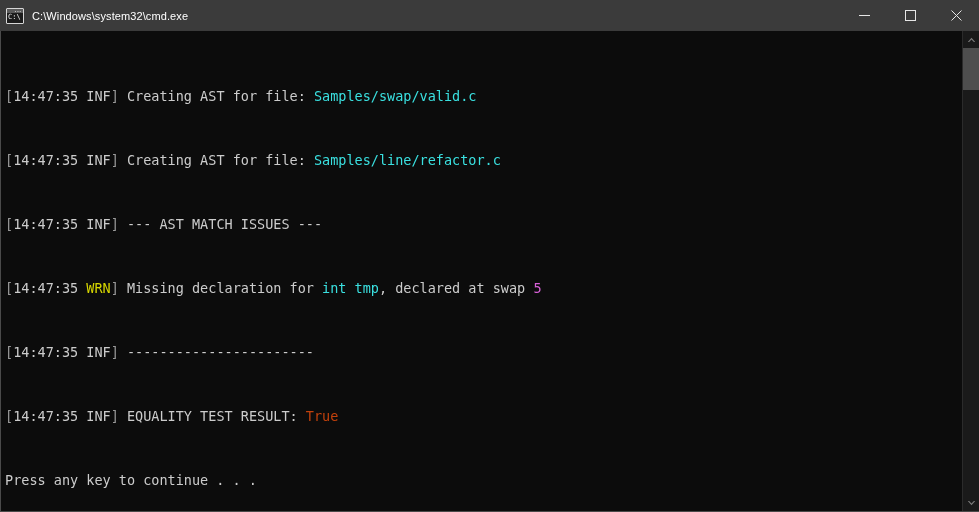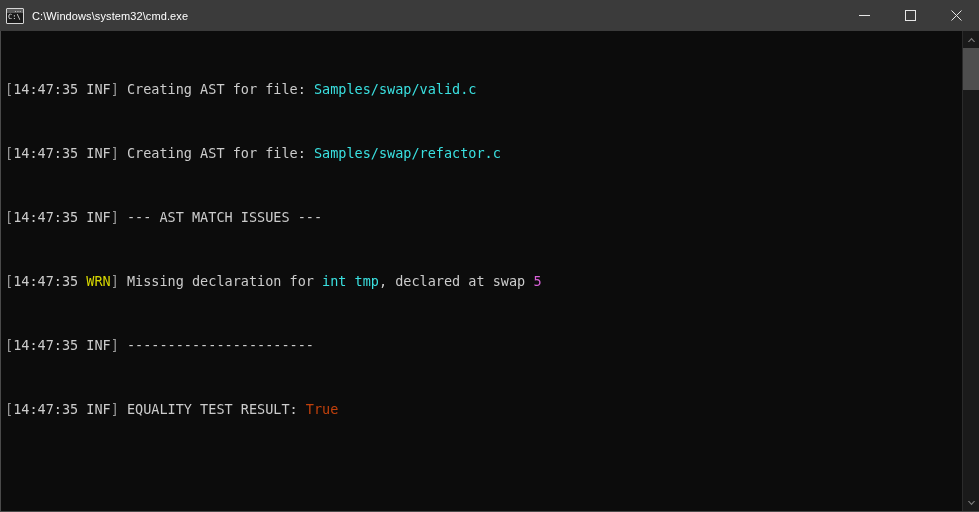--- a/index.html
+++ b/index.html
@@ -105,21 +105,21 @@
     background: #0c0c0c;
     border-left: 1px solid #4a4a4a;
     border-bottom: 1px solid #4a4a4a;
     box-sizing: border-box;
     display: flex;
     overflow: hidden;
   }
   .console {
     flex: 1 1 auto;
     background: #0c0c0c;
-    padding: 2px 0 0 4px;
+    padding: 9px 0 0 4px;
     font-family: "DejaVu Sans Mono", monospace;
     font-size: 13.5px;
     line-height: 16px;
     white-space: pre;
     color: #cccccc;
     overflow: hidden;
   }
   .line { height: 16px; }
 
   
@@ -196,30 +196,31 @@
       </div>
     </div>
   </div>
 
   <div class="console-wrap">
 
     <div class="console">
 
       <div class="line"><span class="c-gray">[</span><span class="c-white">14:47:35</span><span class="c-white"> </span><span class="c-white">INF</span><span class="c-gray">]</span><span class="c-white"> Creating AST for file: </span><span class="c-cyan">Samples/swap/valid.c</span></div>
 
-      <div class="line"><span class="c-gray">[</span><span class="c-white">14:47:35</span><span class="c-white"> </span><span class="c-white">INF</span><span class="c-gray">]</span><span class="c-white"> Creating AST for file: </span><span class="c-cyan">Samples/swap/refactor.c</span></div>
+      <div class="line"><span class="c-gray">[</span><span class="c-white">14:47:35</span><span class="c-white"> </span><span class="c-white">INF</span><span class="c-gray">]</span><span class="c-white"> Creating AST for file: </span><span class="c-cyan">Samples/line/refactor.c</span></div>
 
       <div class="line"><span class="c-gray">[</span><span class="c-white">14:47:35</span><span class="c-white"> </span><span class="c-white">INF</span><span class="c-gray">]</span><span class="c-white"> --- AST MATCH ISSUES ---</span></div>
 
       <div class="line"><span class="c-gray">[</span><span class="c-white">14:47:35</span><span class="c-white"> </span><span class="c-yellow">WRN</span><span class="c-gray">]</span><span class="c-white"> Missing declaration for </span><span class="c-cyan">int tmp</span><span class="c-white">, declared at swap </span><span class="c-magenta">5</span></div>
 
       <div class="line"><span class="c-gray">[</span><span class="c-white">14:47:35</span><span class="c-white"> </span><span class="c-white">INF</span><span class="c-gray">]</span><span class="c-white"> -----------------------</span></div>
 
       <div class="line"><span class="c-gray">[</span><span class="c-white">14:47:35</span><span class="c-white"> </span><span class="c-white">INF</span><span class="c-gray">]</span><span class="c-white"> EQUALITY TEST RESULT: </span><span class="c-blue">True</span></div>
 
+      <div class="line"><span class="c-white">Press any key to continue . . .</span></div>
 
     </div>
 
     <div class="scrollbar">
       <div class="sb-btn">
         <svg width="9" height="6" viewBox="0 0 9 6" aria-hidden="true">
           <path d="M4.5 0.8 L8.2 5 L6.9 5 L4.5 2.4 L2.1 5 L0.8 5 Z" fill="#7d7d7d"></path>
         </svg>
       </div>
       <div class="sb-track">

